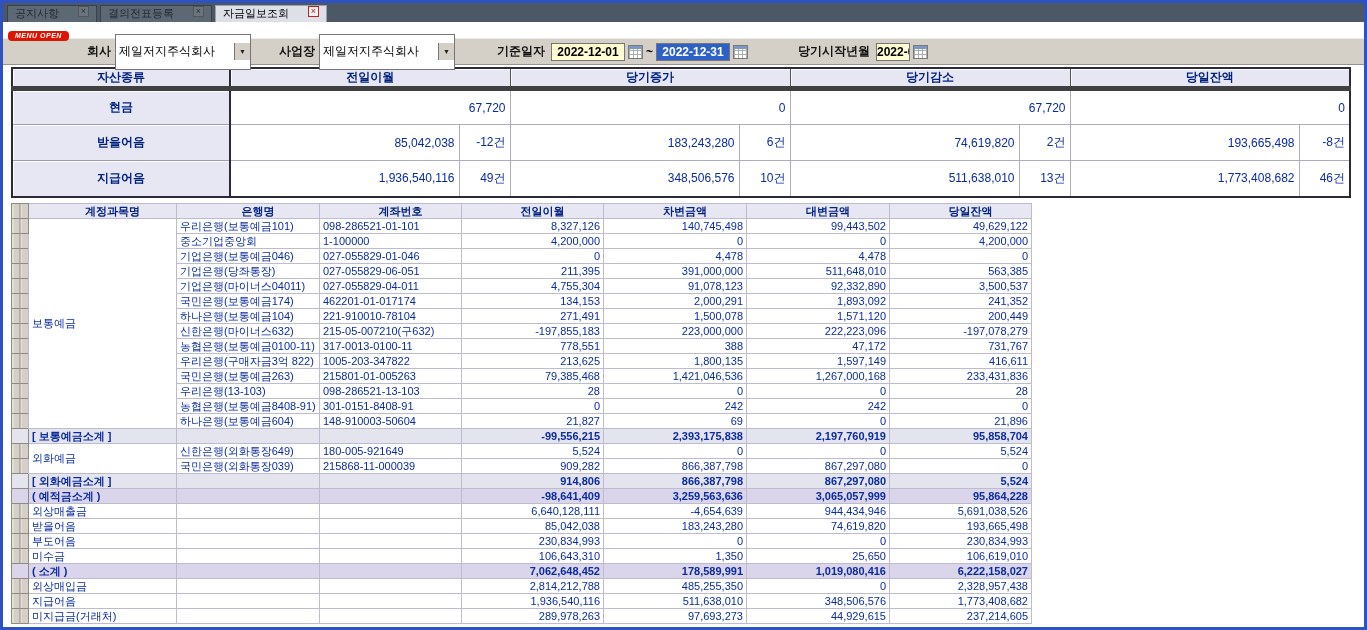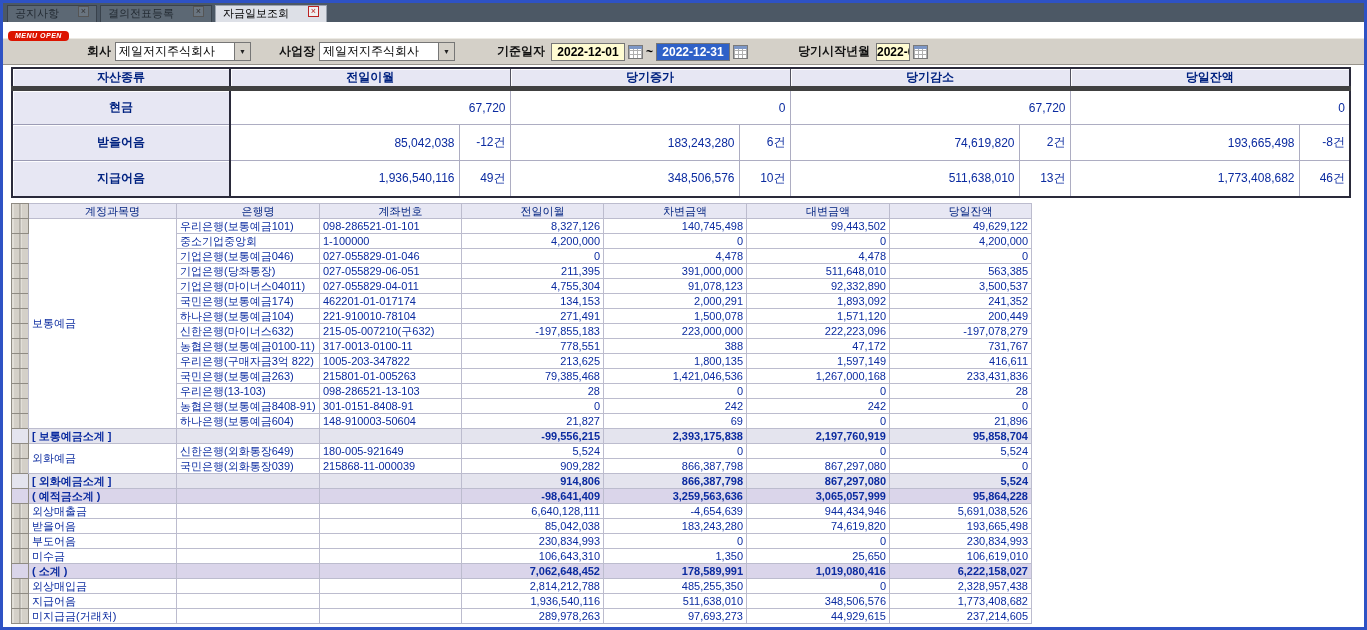--- a/index.html
+++ b/index.html
@@ -19,21 +19,21 @@
 
   
   .menu-strip { height:16px; background:#fff; padding:2px 0 0 5px; }
   .menu-open { display:inline-block; background:#dc1400; color:#fff; font-size:7px; font-weight:bold; font-style:italic;
                padding:1px 7px 2px; border-radius:4px; letter-spacing:.5px; }
 
   
   .form-bar { height:27px; background:#d4d0c8; border-top:1px solid #eceae4; border-bottom:1px solid #97938b;
               display:flex; align-items:center; font-size:12px; }
   .lbl { font-weight:bold; color:#111; white-space:nowrap; }
-  .combo { display:inline-flex; width:136px; height:19px; background:#fff; border:1px solid #767676;
+  .combo { display:inline-flex; width:136px; height:36px; background:#fff; border:1px solid #767676;
            align-items:center; justify-content:space-between; font-size:12px; }
   .combo-text { padding-left:3px; white-space:nowrap; overflow:hidden; }
   .combo-btn { width:16px; height:17px; background:#d4d0c8; border-left:1px solid #767676; font-size:7px;
                display:flex; align-items:center; justify-content:center; color:#222; }
   .date-input { width:74px; height:18px; border:1px solid #767676; background:#fffcd2; font-size:12px; font-weight:bold;
                 text-align:center; color:#000; font-family:inherit; }
   .date-input.selected { background:#2e61c8; color:#fff; }
   .period-input { width:34px; }
   .tilde { font-weight:bold; }
   .cal-icon { display:inline-block; width:15px; height:14px; border:1px solid #7a7a7a; vertical-align:middle;
@@ -52,21 +52,21 @@
   table.summary td.amt, table.summary td.cnt { border:1px solid #adadc2; color:#0b2ba0; text-align:right; background:#fff; }
   table.summary td.cnt { border-left:1px solid #d4d4e0; }
   table.summary .gb { border-right:1px solid #52525f; }
   table.summary .rl { border-right:2px solid #2a2a3a; }
   table.summary tr.shead-row th { border-bottom:5px solid #404040; }
 
   
   table.detail { border-collapse:collapse; table-layout:fixed; margin:5px 0 0 8px; font-size:11px; color:#0b2ba0; border:1px solid #8c8ca6; }
   table.detail td, table.detail th { border:1px solid #bcbcce; height:14px; line-height:14px; padding:0 3px;
                                      white-space:nowrap; overflow:hidden; }
-  table.detail th.dhead { background:#e7e7f3; color:#002280; font-weight:normal; text-align:center;padding-left:23px; }
+  table.detail th.dhead { background:#e7e7f3; color:#002280; font-weight:bold; text-align:center;padding-left:23px; }
   table.detail td.gname, table.detail td.name, table.detail td.bank, table.detail td.acct { text-align:left; }
   table.detail td.gname { vertical-align:middle; }
   table.detail td.num { text-align:right; }
   table.detail tr.s1 > td { background:#e4e4ee; font-weight:bold; }
   table.detail tr.s2 > td { background:#dad5ea; font-weight:bold; }
   table.detail td.sel { padding:0; border:1px solid #8f8b83;
     background: linear-gradient(to right, #efede8 0 1px, #d4d0c8 1px 7px, #8f8b83 7px 8px, #efede8 8px 9px, #d4d0c8 9px 17px); }
 
   
   table.footer { border-collapse:collapse; table-layout:fixed; margin:9px 0 0 8px; font-size:13px; border:2px solid #2a2a3a; }

